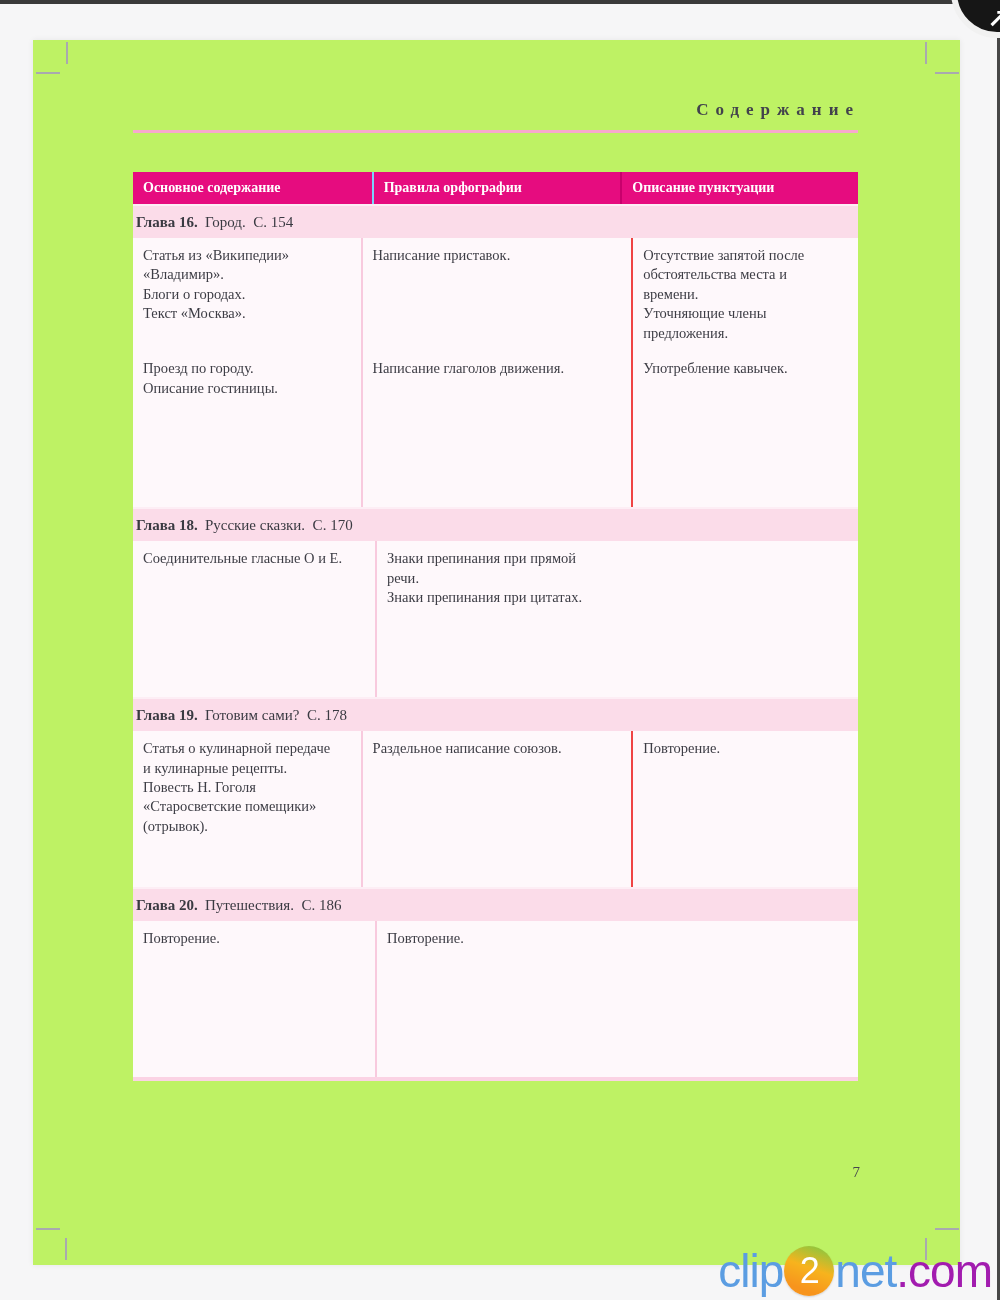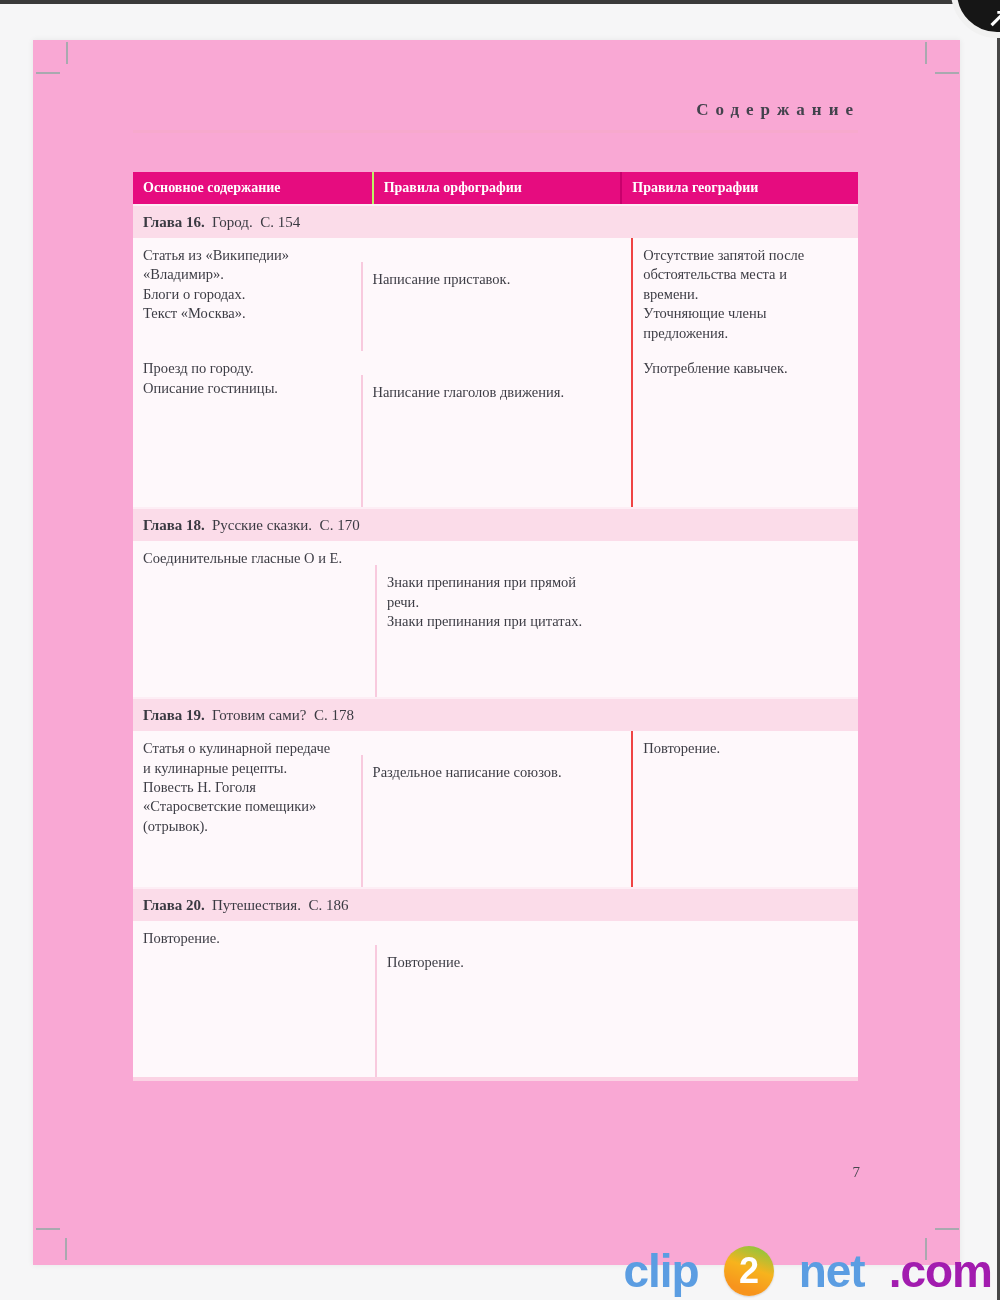--- a/index.html
+++ b/index.html
@@ -23,21 +23,21 @@
   }
   .corner-btn .arrow {
     position:absolute; left:30px; top:54px;
     color:#ffffff; font-family:"DejaVu Sans", sans-serif;
     font-size:26px; font-weight:bold; line-height:1;
   }
 
   
   .page {
     position:absolute; left:33px; top:40px; width:927px; height:1225px;
-    background:#f9a8d4; box-shadow:0 0 6px rgba(0,0,0,0.07);
+    background:#bef264; box-shadow:0 0 6px rgba(0,0,0,0.07);
   }
 
   .crop { position:absolute; background:#a9a9af; }
   .crop.h { width:24px; height:2px; }
   .crop.v { width:2px;  height:22px; }
   .crop.tl-v { left:33px;  top:2px; }
   .crop.tl-h { left:3px;   top:32px; }
   .crop.tr-v { left:892px; top:2px; }
   .crop.tr-h { left:902px; top:32px; }
   .crop.bl-h { left:3px;   top:1188px; }
@@ -60,55 +60,55 @@
     position:absolute; left:100px; top:132px; width:725px;
     border-bottom:4px solid #fbd3e4;
   }
   .thead { display:flex; height:32px; background:#e60c7f; }
   .th {
     color:#ffffff; font-weight:bold; font-size:14px;
     line-height:32px; padding-left:10px;
     white-space:nowrap; overflow:hidden;
   }
   .th:nth-child(1) { width:242px;border-radius:15px; }
-  .th:nth-child(2) { width:252px; border-left:2px solid #bef264; }
+  .th:nth-child(2) { width:252px; border-left:2px solid #7dd3fc; }
   .th:nth-child(3) { width:241px; border-left:2px solid #c8006c; }
 
   .band {
     height:34px; background:#fbdce9; border-top:2px solid #fdeef5;
-    line-height:32px; padding-left:10px;
+    line-height:32px; padding-left:3px;
     font-size:15px; color:#3a3a42; white-space:pre;
   }
   .band .num { font-weight:bold; margin-right:7px; }
 
   .row { display:flex; background:#fef8fb; }
   .row:nth-of-type(2) { height:158px; }
   .row:nth-of-type(4) { height:156px; }
   .row:nth-of-type(6) { height:156px; }
   .row:nth-of-type(8) { height:156px; }
   .row:nth-of-type(10){ height:156px; }
   .cell {
     font-size:14.5px; line-height:1.34; color:#3d3d45;
     padding:8px 20px 8px 10px; white-space:pre-line; overflow:hidden;
   }
   .cell:nth-child(1) { width:242px; }
-  .cell:nth-child(2) { width:288px; border-left:2px solid #f8cade;margin-top:24px; }
+  .cell:nth-child(2) { width:288px; border-left:2px solid #f8cade; }
   .cell:nth-child(3) { width:241px; border-left:2px solid #ef4444; }
 
   .page-number {
     position:absolute; right:100px; top:1124px;
     font-size:15px; color:#46464e;
   }
 
   
   .watermark {
     position:absolute; right:8px; top:1244px; z-index:5;
     display:flex; align-items:center;
     font-family:"Liberation Sans", sans-serif;
-    font-weight:bold; font-size:46px; letter-spacing:-1px;gap:24px;
+    font-weight:normal; font-size:46px; letter-spacing:-1px;
   }
   .wm-blue { color:#5b9de2; }
   .wm-gray { color:#a21caf; }
   .wm-circle {
     width:50px; height:50px; border-radius:50%;
     background:linear-gradient(200deg, #8dc63f 8%, #f7b31d 45%, #f7941d 80%);
     display:flex; align-items:center; justify-content:center;
     color:#ffffff; font-size:36px; margin:0 1px;
     box-shadow:0 1px 2px rgba(0,0,0,0.15);
   }
@@ -129,21 +129,21 @@
   <div class="crop h br-h"></div>
   <div class="crop v br-v"></div>
 
   <div class="heading">Содержание</div>
   <div class="heading-rule"></div>
 
   <div class="toc-table">
     <div class="thead">
       <div class="th">Основное содержание</div>
       <div class="th">Правила орфографии</div>
-      <div class="th">Правила географии</div>
+      <div class="th">Описание пунктуации</div>
     </div>
 
     <div class="band"><span class="num">Глава 16.</span><span>Город.  С. 154</span></div>
     <div class="row">
       <div class="cell">Статья из «Википедии»
 «Владимир».
 Блоги о городах.
 Текст «Москва».</div>
       <div class="cell">Написание приставок.</div>
       <div class="cell">Отсутствие запятой после

